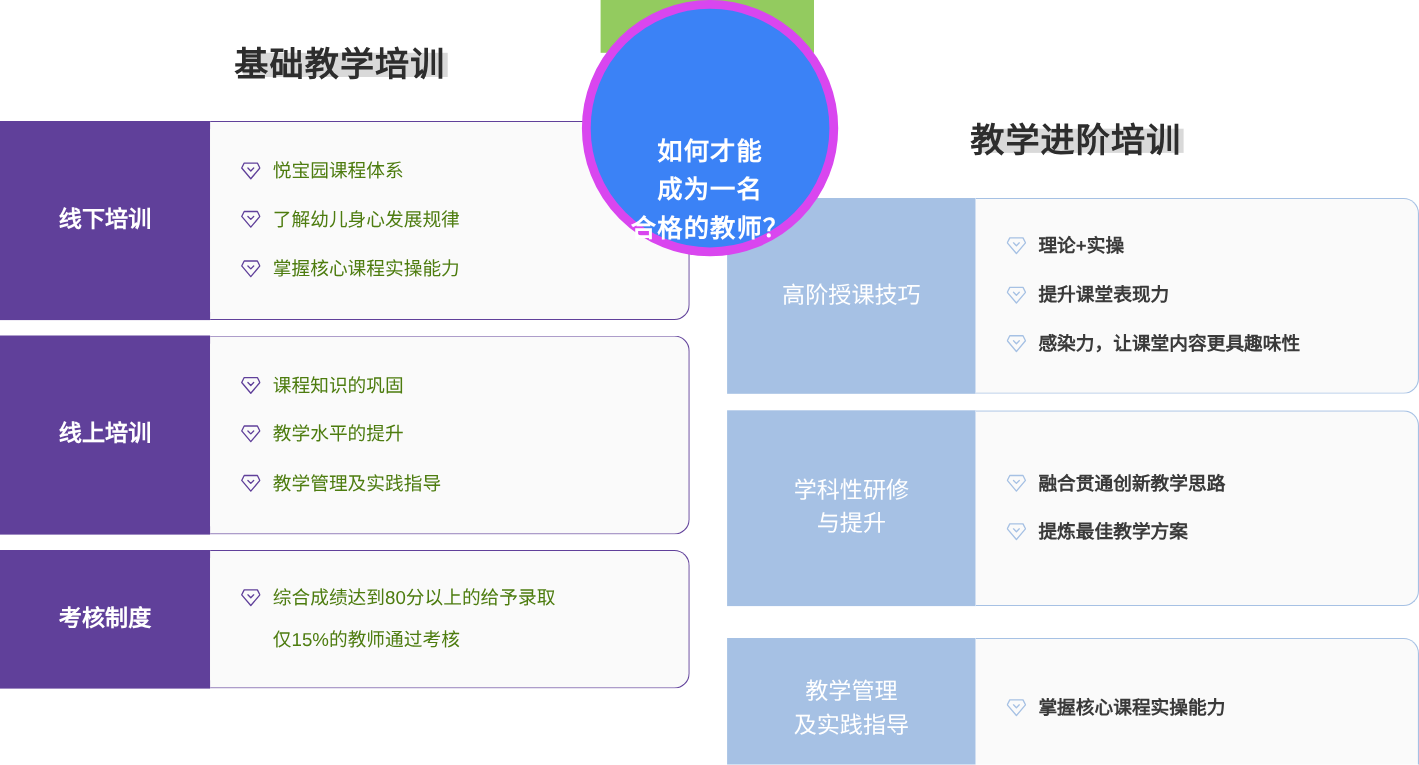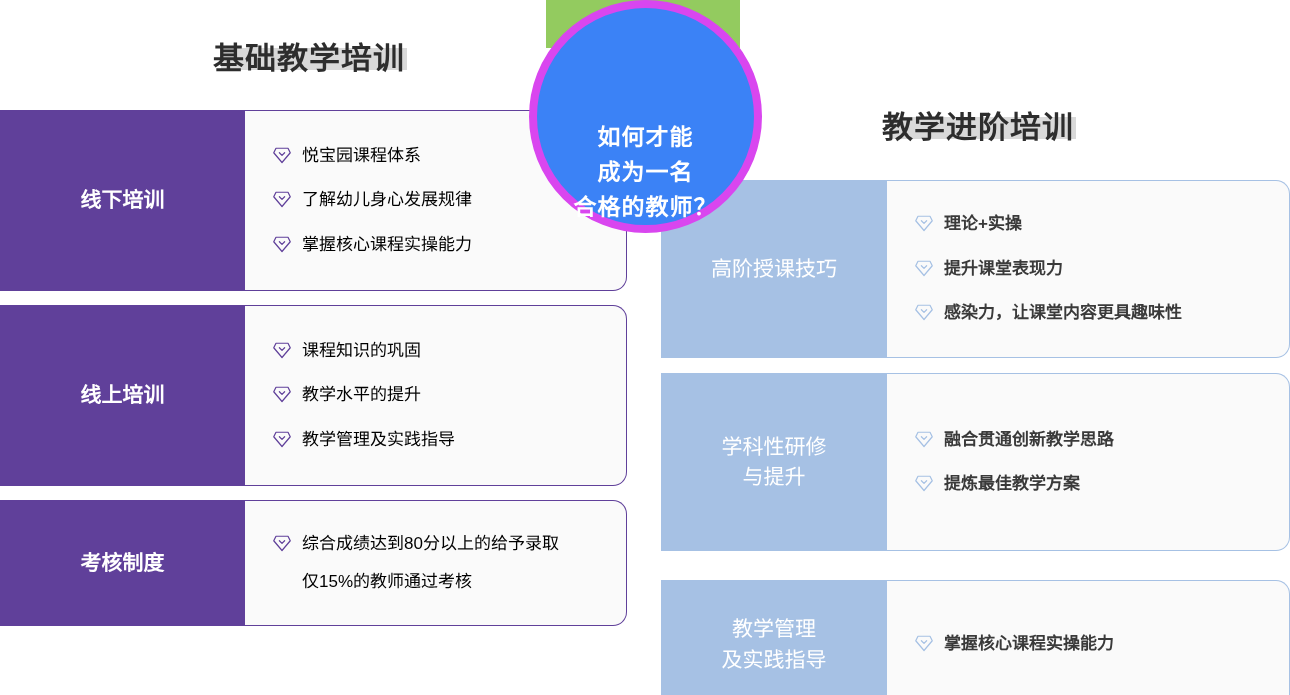--- a/index.html
+++ b/index.html
@@ -61,21 +61,21 @@
     display: flex;
     align-items: center;
     justify-content: center;
     text-align: center;
     font-size: 21px;
     font-weight: bold;
     color: #ffffff;
     line-height: 1.45;
     flex: 0 0 auto;
   }
-  .label-purple { background: #60409a; width: 245px; }
+  .label-purple { background: #60409a; width: 191px; }
   .label-blue   { background: #a6c1e4; width: 226px; font-weight: normal; }
 
   .card {
     flex: 1 1 auto;
     background: #fafafa;
     display: flex;
     flex-direction: column;
     justify-content: center;
     padding: 0 0 0 28px;
   }
@@ -88,21 +88,21 @@
     border: 1.5px solid #a6c1e4;
     border-left: none;
     border-radius: 0 14px 14px 0;
   }
 
   .bullets { display: flex; flex-direction: column; }
   .bullet {
     display: flex;
     align-items: flex-start;
     font-size: 17px;
-    color: #000000;
+    color: #4d7c0f;
     line-height: 1.55;
     padding: 9px 0;
   }
   .bullet .gem {
     flex: 0 0 auto;
     width: 18px;
     height: 18px;
     margin-right: 11px;
     margin-top: 3px;
   }

